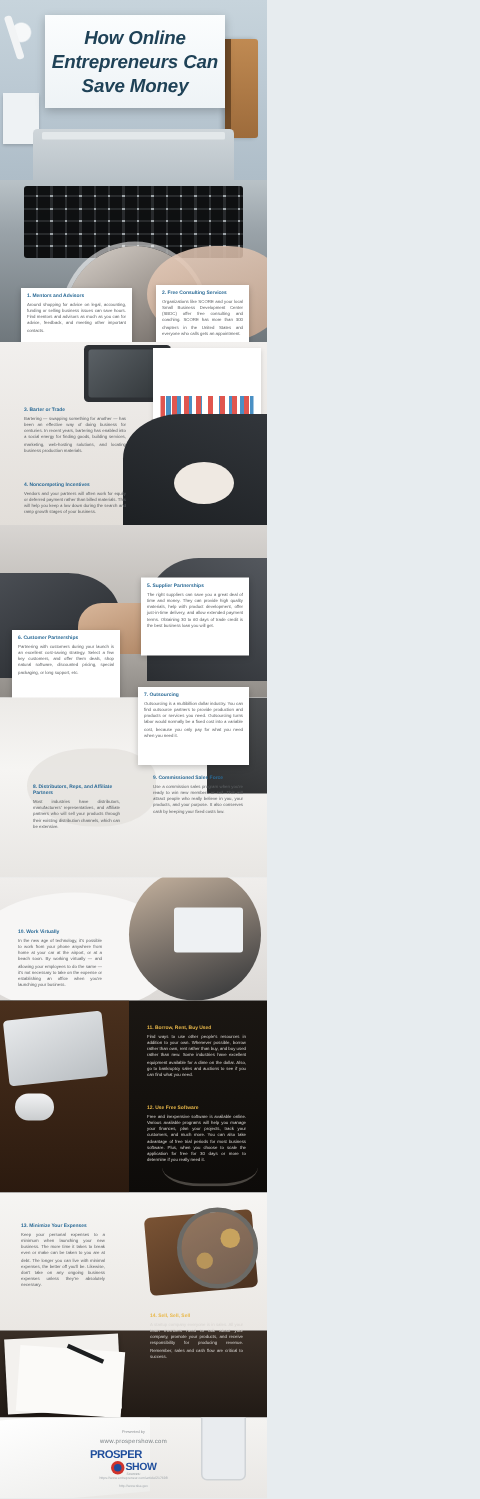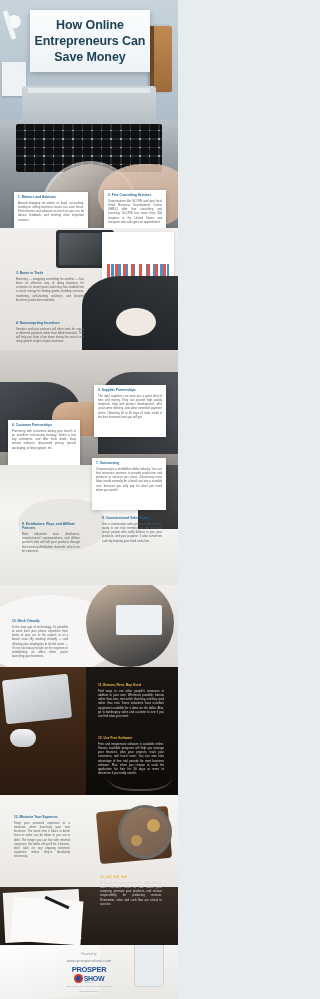--- a/index.html
+++ b/index.html
@@ -25,21 +25,21 @@
   .hero .notebook:after{content:"";position:absolute;left:0;top:0;width:4px;height:100%;background:#6f4a27;}
   .hero .pen{position:absolute;left:7px;top:10px;width:5px;height:30px;background:#f2f4f5;border-radius:2px;transform:rotate(-18deg);}
   .titlecard{
     position:absolute;left:30px;top:10px;width:120px;height:62px;
     background:linear-gradient(180deg,#fbfdfe,#eef3f6);
     box-shadow:0 2px 6px rgba(0,0,0,.22);
     display:flex;align-items:center;justify-content:center;
   }
   .titlecard h1{
     margin:0;text-align:center;color:#1f4257;
-    font-size:12.5px;line-height:1.28;font-weight:bold;letter-spacing:-.1px;
+    font-size:12.5px;line-height:1.28;font-weight:bold;letter-spacing:-.1px;font-style:italic;
   }
   .laptop{position:absolute;left:22px;top:86px;width:134px;height:34px;
     background:linear-gradient(180deg,#cfd6da,#b9c2c8);border-radius:3px 3px 0 0;}
   .laptop .screenbar{position:absolute;left:6px;top:2px;right:6px;height:5px;background:#e3e8ea;border-radius:1px;}
 
   
   .kb{top:120px;height:108px;background:linear-gradient(180deg,#b9c2c7 0%,#9ba4aa 30%,#6f777c 100%);}
   .kb .keys{position:absolute;left:16px;top:4px;width:146px;height:48px;
     background:
       repeating-linear-gradient(90deg,#2b2d2f 0 8px,#c8ccce 8px 9.6px),
@@ -121,21 +121,21 @@
   .card.ondark{background:transparent;box-shadow:none;}
   .card.ondark h3{color:#e9b84a;}
   .card.ondark p{color:#d8d5d1;}
   .card.plain{background:transparent;box-shadow:none;}
   .card.plain h3{color:#2a6a96;}
   .card.plain p{color:#5d6063;}
 
   
   .presented{position:absolute;left:0;right:0;top:953px;text-align:center;font-size:2.6px;color:#8d9195;}
   .siteurl{position:absolute;left:0;right:0;top:958px;text-align:center;font-size:4px;color:#7b8286;letter-spacing:.2px;}
-  .logo{position:absolute;left:60px;top:966px;width:58px;text-align:center;}
+  .logo{position:absolute;left:60px;top:966px;width:58px;text-align:left;}
   .logo .prosper{display:block;font-size:7.5px;font-weight:bold;color:#1f4e9c;letter-spacing:-.3px;line-height:1;}
   .logo .showrow{display:flex;align-items:center;justify-content:center;gap:1px;margin-top:.5px;}
   .logo .show{font-size:7px;font-weight:bold;color:#1f4e9c;letter-spacing:-.3px;line-height:1;}
   .logo .star{width:9px;height:9px;background:#d0342c;border-radius:50%;position:relative;display:inline-block;}
   .logo .star:after{content:"";position:absolute;left:2px;top:2px;width:5px;height:5px;background:#1f4e9c;border-radius:50%;}
   .srctitle{position:absolute;left:0;right:0;top:981px;text-align:center;font-size:2.4px;color:#9aa0a4;}
   .srcline{position:absolute;left:0;right:0;text-align:center;font-size:2.3px;color:#a2a8ac;}
   .srcline.l1{top:985px;}
   .srcline.l2{top:990px;}
 </style>

